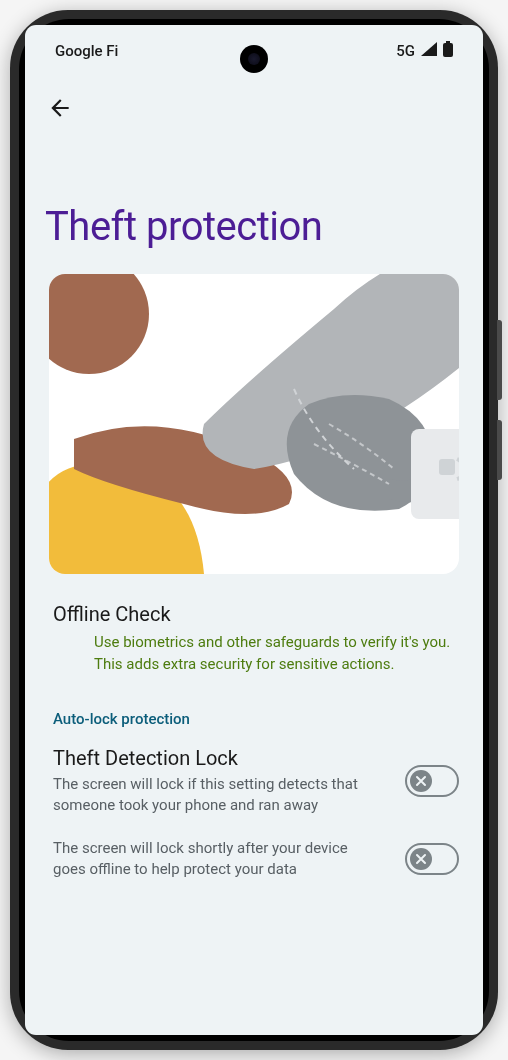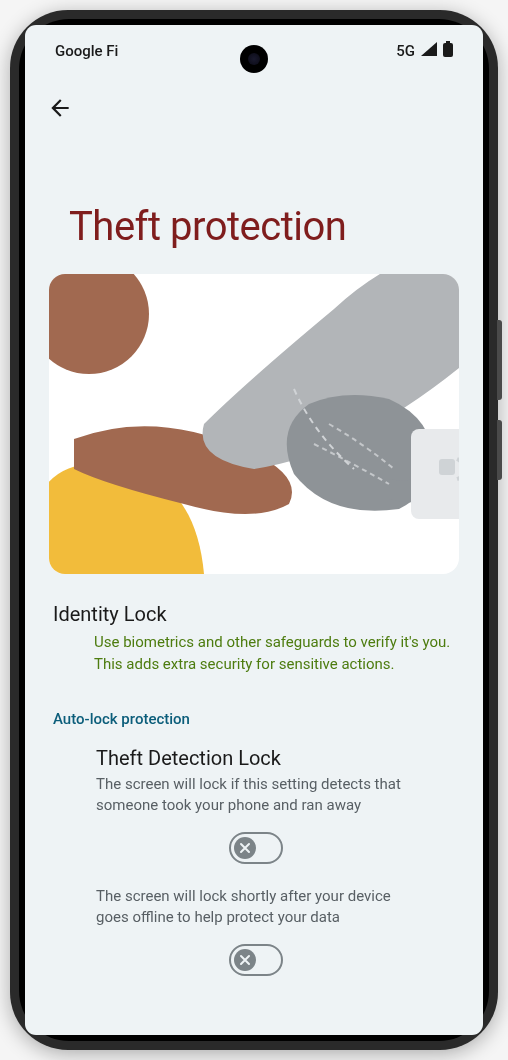--- a/index.html
+++ b/index.html
@@ -84,24 +84,24 @@
       padding-top: 52px;
       height: 100%;
       overflow: hidden;
     }
     .back-button {
       padding: 18px 22px 10px;
       cursor: pointer;
     }
     .back-button svg { display: block; }
     .page-title {
-      padding: 72px 44px 24px;
+      padding: 72px 20px 24px;
       font-size: 40px;
       font-weight: 400;
-      color: #7f1d1d;
+      color: #4c1d95;
       letter-spacing: -0.5px;
     }
     .page-subtitle {
       padding: 0 28px 24px;
       font-size: 17px;
       line-height: 1.45;
       color: #474d51;
       max-width: 420px;
     }
     .illustration-card {
@@ -137,21 +137,20 @@
       font-size: 15px;
       font-weight: 500;
       color: #0b5d7a;
     }
     .toggle-row {
       display: flex;
       align-items: center;
       justify-content: center;
       padding: 0 24px 22px 28px;
       gap: 16px;
-      flex-direction: column;
     }
     .toggle-text {
       flex: 1;
     }
     .toggle-title {
       font-size: 20px;
       font-weight: 400;
       color: #1a1a1a;
       margin-bottom: 4px;
     }
@@ -251,21 +250,21 @@
 
             <path d="M 250 115 Q 270 160 310 195" stroke="#d0d3d6" stroke-width="2" fill="none" stroke-dasharray="6,5"></path>
 
             <rect x="367" y="155" width="60" height="90" rx="8" fill="#e8eaec"></rect>
             <rect x="395" y="185" width="16" height="16" rx="3" fill="#cfd3d6"></rect>
             <path d="M 413 185 Q 420 188 420 195 Q 420 203 413 205" stroke="#cfd3d6" stroke-width="4" fill="none"></path>
           </svg>
         </div>
 
         <div class="section-item">
-          <div class="section-item-title">Identity Lock</div>
+          <div class="section-item-title">Offline Check</div>
           <div class="section-item-desc">Use biometrics and other safeguards to verify it's you. This adds extra security for sensitive actions.</div>
         </div>
 
         <div class="subsection-header">Auto-lock protection</div>
 
         <div class="toggle-row">
           <div class="toggle-text">
             <div class="toggle-title">Theft Detection Lock</div>
             <div class="toggle-desc">The screen will lock if this setting detects that someone took your phone and ran away</div>
           </div>

